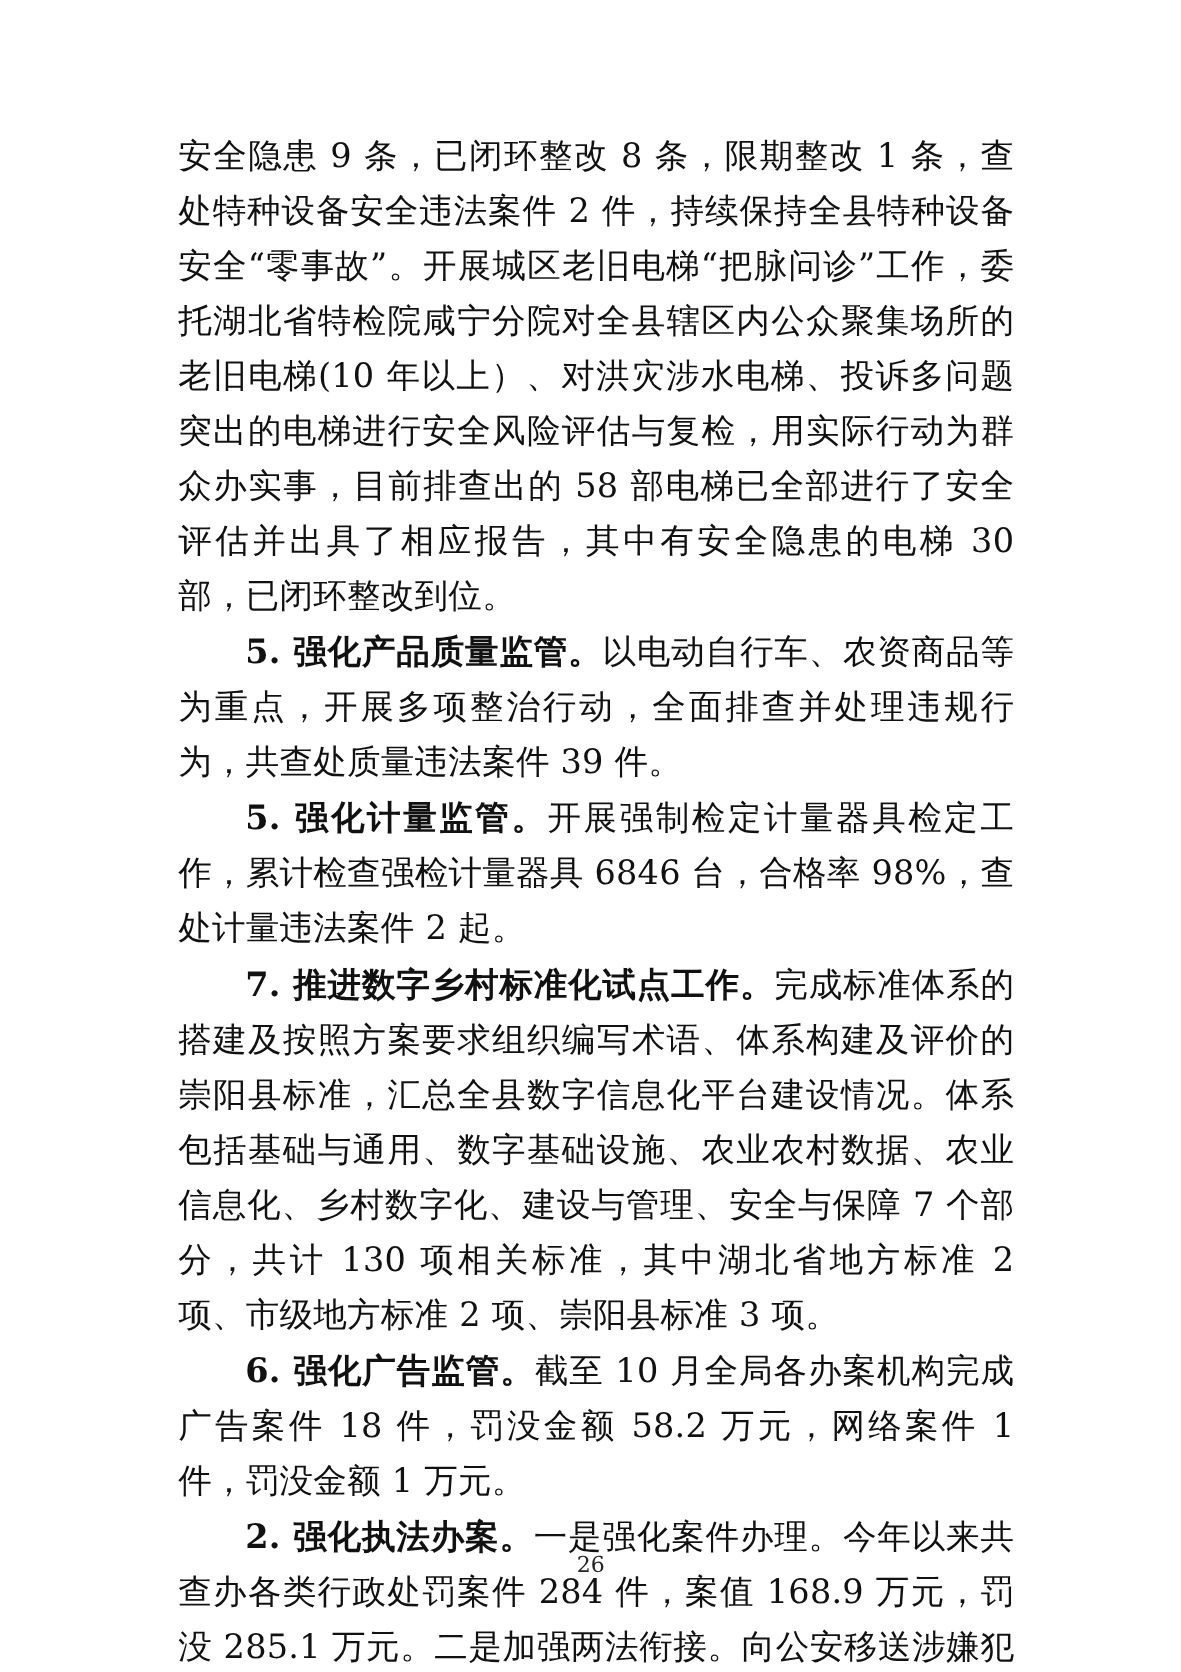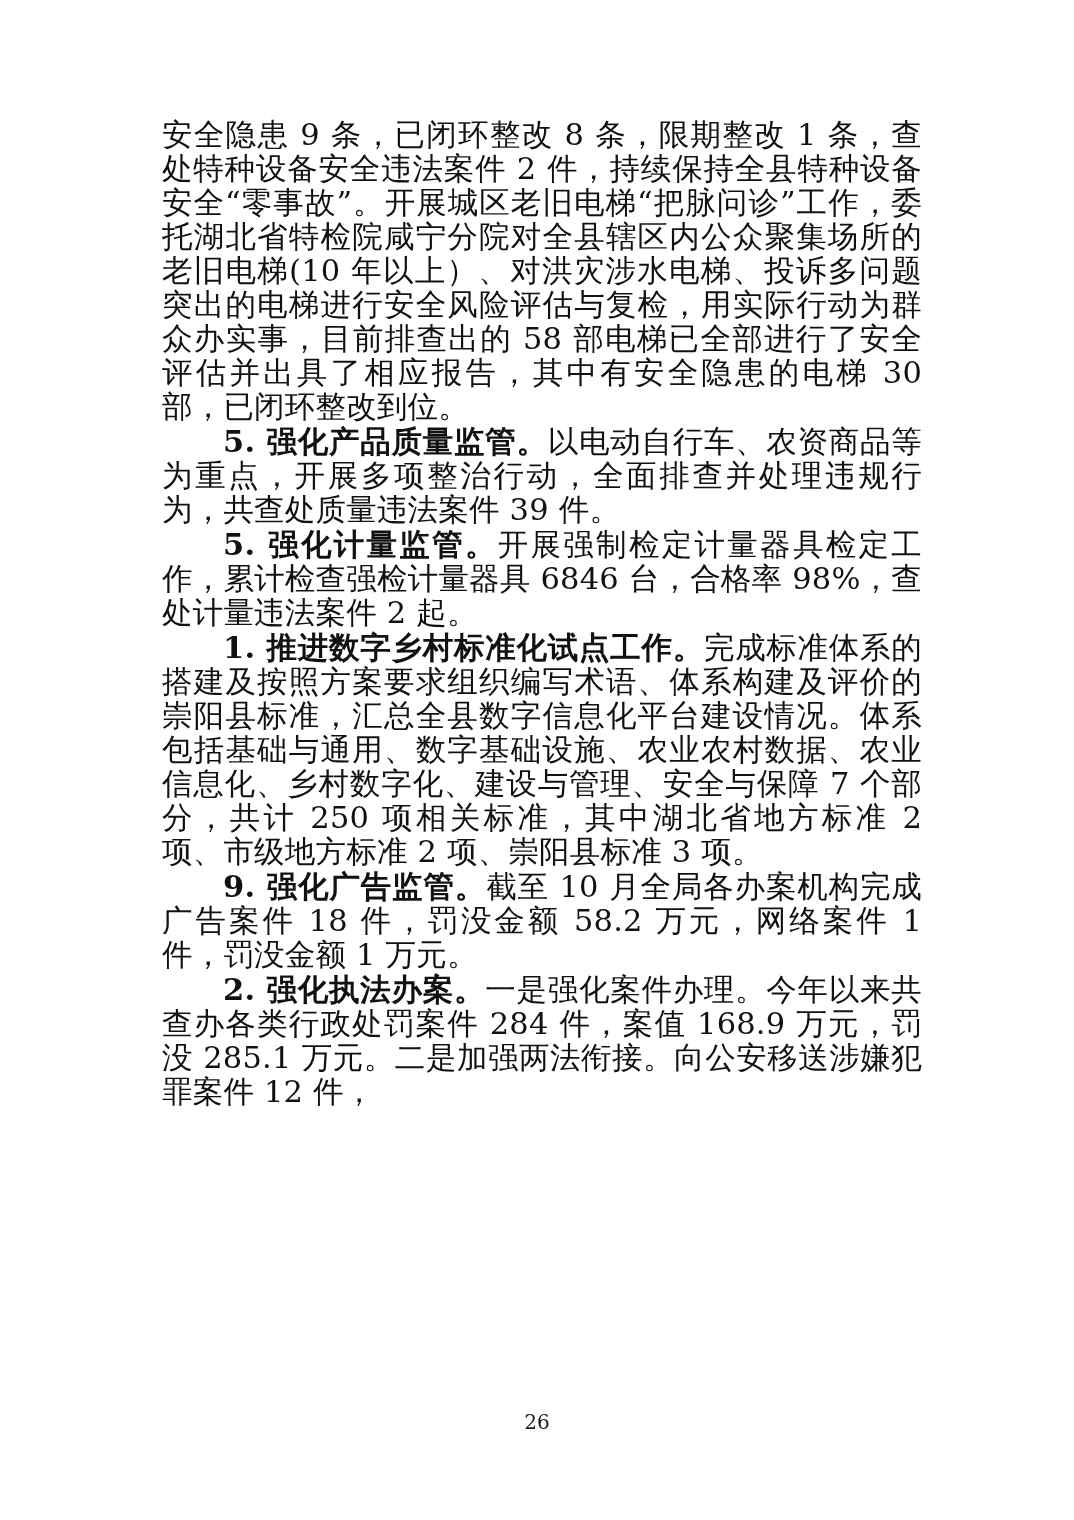--- a/index.html
+++ b/index.html
@@ -17,21 +17,21 @@
   }
   .content {
     position: absolute;
     left: 162px;
     top: 118px;
     width: 760px;
   }
   .para {
     font-family: "DejaVu Serif", "Liberation Serif", serif;
     font-size: 30.5px;
-    line-height: 34px;
+    line-height: 50px;
     color: #111111;
     text-align: justify;
     text-justify: inter-ideograph;
     margin: 0;
     letter-spacing: 0.2px;
   }
   .indent {
     text-indent: 61px;
   }
   .bold {
@@ -60,25 +60,25 @@
 
     <p class="para indent">
       <span class="bold">5. 强化产品质量监管。</span><span>以电动自行车、农资商品等为重点，开展多项整治行动，全面排查并处理违规行为，共查处质量违法案件 39 件。</span>
     </p>
 
     <p class="para indent">
       <span class="bold">5. 强化计量监管。</span><span>开展强制检定计量器具检定工作，累计检查强检计量器具 6846 台，合格率 98%，查处计量违法案件 2 起。</span>
     </p>
 
     <p class="para indent">
-      <span class="bold">1. 推进数字乡村标准化试点工作。</span><span>完成标准体系的搭建及按照方案要求组织编写术语、体系构建及评价的崇阳县标准，汇总全县数字信息化平台建设情况。体系包括基础与通用、数字基础设施、农业农村数据、农业信息化、乡村数字化、建设与管理、安全与保障 7 个部分，共计 250 项相关标准，其中湖北省地方标准 2 项、市级地方标准 2 项、崇阳县标准 3 项。</span>
+      <span class="bold">7. 推进数字乡村标准化试点工作。</span><span>完成标准体系的搭建及按照方案要求组织编写术语、体系构建及评价的崇阳县标准，汇总全县数字信息化平台建设情况。体系包括基础与通用、数字基础设施、农业农村数据、农业信息化、乡村数字化、建设与管理、安全与保障 7 个部分，共计 130 项相关标准，其中湖北省地方标准 2 项、市级地方标准 2 项、崇阳县标准 3 项。</span>
     </p>
 
     <p class="para indent">
-      <span class="bold">9. 强化广告监管。</span><span>截至 10 月全局各办案机构完成广告案件 18 件，罚没金额 58.2 万元，网络案件 1 件，罚没金额 1 万元。</span>
+      <span class="bold">6. 强化广告监管。</span><span>截至 10 月全局各办案机构完成广告案件 18 件，罚没金额 58.2 万元，网络案件 1 件，罚没金额 1 万元。</span>
     </p>
 
     <p class="para indent">
       <span class="bold">2. 强化执法办案。</span><span>一是强化案件办理。今年以来共查办各类行政处罚案件 284 件，案值 168.9 万元，罚没 285.1 万元。二是加强两法衔接。向公安移送涉嫌犯罪案件 12 件，</span>
     </p>
 
   </div>
 
   <div class="page-number">26</div>
 </div>

